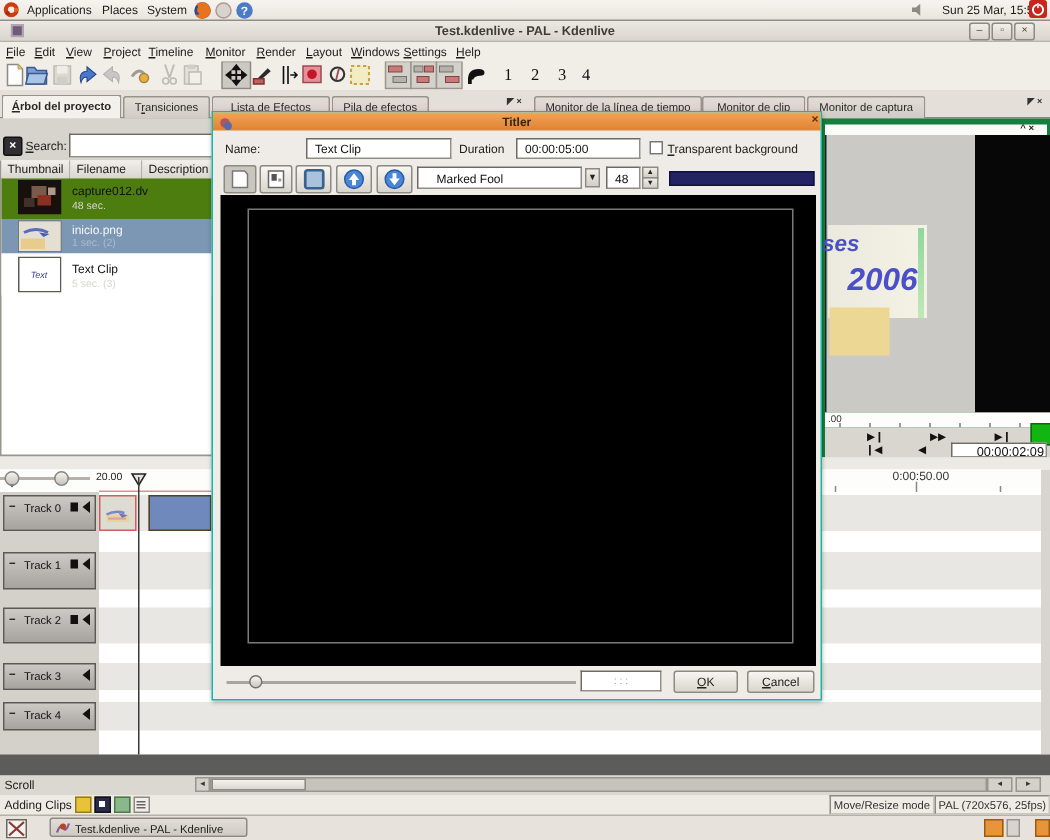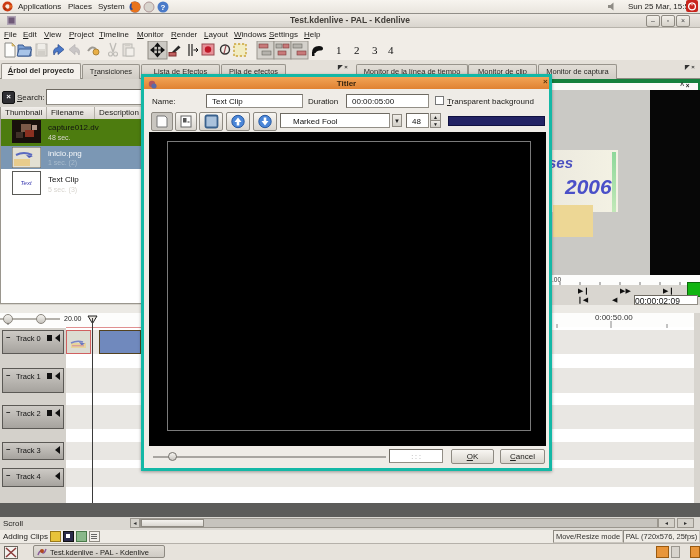--- a/index.html
+++ b/index.html
@@ -36,21 +36,21 @@
 .tri{position:absolute;top:3px;width:0;height:0;border-top:4px solid transparent;border-bottom:4px solid transparent;border-right:5px solid #111;}
 
 #darkband{left:0;top:503px;width:700px;height:14px;background:#5c5c5a;}
 #scrollrow{left:0;top:517px;width:700px;height:13px;background:#dbd8d2;border-bottom:1px solid #b5b1aa;}
 #statusrow{left:0;top:530px;width:700px;height:13px;background:#eeebe5;}
 #taskbar{left:0;top:543px;width:700px;height:17px;background:#e7e3dc;border-top:1px solid #b5b1aa;}
 .sunk{position:absolute;border:1px solid #cac6bf;border-top-color:#8e8a82;border-left-color:#8e8a82;background:#efece6;font-size:7.5px;color:#33322f;text-align:center;white-space:nowrap;}
 
 #monwrap{left:548px;top:79px;width:152px;height:226px;background:#15803d;}
 
-#dialog{left:141px;top:74px;width:405px;height:391px;background:#efece7;border:3px solid #14b8a6;box-shadow:0 1px 3px rgba(0,0,0,.35);z-index:50;text-decoration:underline;}
+#dialog{left:141px;top:74px;width:405px;height:391px;background:#efece7;border:1px solid #14b8a6;box-shadow:0 1px 3px rgba(0,0,0,.35);z-index:50;text-decoration:underline;}
 #dtitle{position:absolute;left:0;top:0;width:405px;height:12px;background:linear-gradient(#f2a456,#e08232);font-size:8px;font-weight:bold;color:#38250e;text-align:center;line-height:13px;}
 .inp{position:absolute;background:#fff;border:1px solid #928e86;border-top-color:#6e6a62;border-left-color:#6e6a62;font-size:8px;color:#111;}
 .dbtn{position:absolute;background:linear-gradient(#f8f6f2,#d9d5ce);border:1px solid #8e8a82;border-radius:2px;}
 </style></head>
 <body>
 <div id="scene">
 
 <div class="ab" id="panel">
   <svg class="mi" style="left:2px;top:1px" width="11" height="11">
         <circle cx="5.5" cy="5.5" r="5" fill="#cc3b12"></circle>
@@ -297,21 +297,21 @@
     </svg>
   </div>
 
   <div class="ab" style="left:2px;top:206px;width:150px;height:20px;background:#d9d6d0">
     <span class="ab" style="left:28px;top:2px;font-size:7px;color:#111">▶❙</span>
     <span class="ab" style="left:70px;top:2px;font-size:7px;color:#111">▶▶</span>
     <span class="ab" style="left:113px;top:2px;font-size:7px;color:#111">▶❙</span>
     <div class="ab" style="left:137px;top:-3px;width:15px;height:15px;background:#12b512;border:1px solid #0a6a0a;box-sizing:border-box"></div>
     <span class="ab" style="left:27px;top:11px;font-size:7px;color:#111">❙◀</span>
     <span class="ab" style="left:62px;top:11px;font-size:7px;color:#111">◀</span>
-    <div class="inp" style="left:84px;top:10px;width:64px;height:10px;font-size:8.5px;line-height:10px;box-sizing:border-box;padding-right:1px">00:00:02:09</div>
+    <div class="inp" style="left:84px;top:10px;width:64px;height:10px;font-size:8.5px;text-align:right;line-height:10px;box-sizing:border-box;padding-right:1px">00:00:02:09</div>
   </div>
 </div>
 
 <div class="ab" id="timeline">
 
   <div class="ab" style="left:0;top:0;width:700px;height:8px;background:#eceae5"></div>
 
   <div class="ab" style="left:0;top:8px;width:700px;height:14px;background:#fdfdfc">
     <div class="ab" style="left:0;top:5px;width:60px;height:2px;background:#b5b2ac"></div>
     <div class="ab" style="left:5px;top:8px;width:0;height:0;border-left:3px solid transparent;border-right:3px solid transparent;border-top:4px solid #333"></div>

